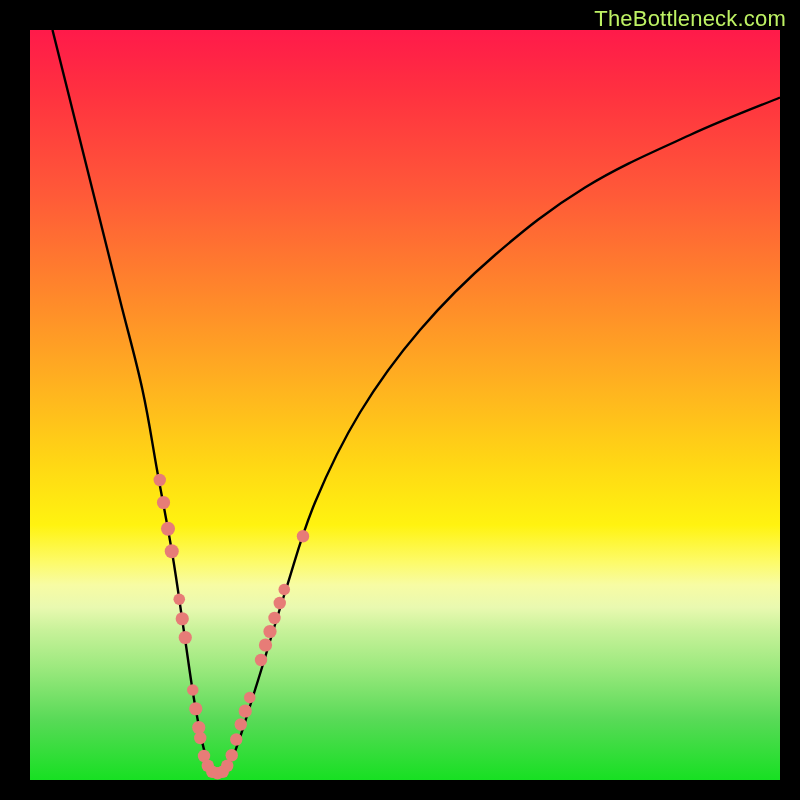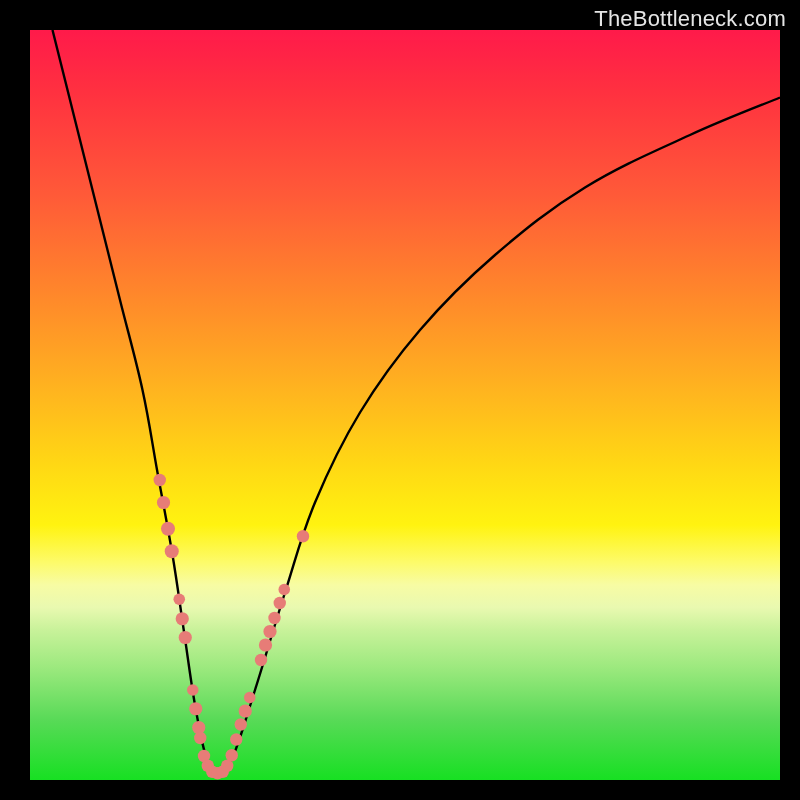--- a/index.html
+++ b/index.html
@@ -41,21 +41,21 @@
       #c8f29a 80%,
       #9ce97e 85%,
       #58da57 92%,
       #17e022 100%
     );
   }
   .watermark {
     position: absolute;
     top: 6px;
     right: 14px;
-    color: #e5e5e5;
+    color: #bef264;
     font-size: 22px;
     letter-spacing: 0.2px;
     user-select: none;
   }
   svg.curve {
     position: absolute;
     left: 0;
     top: 0;
     width: 750px;
     height: 750px;

